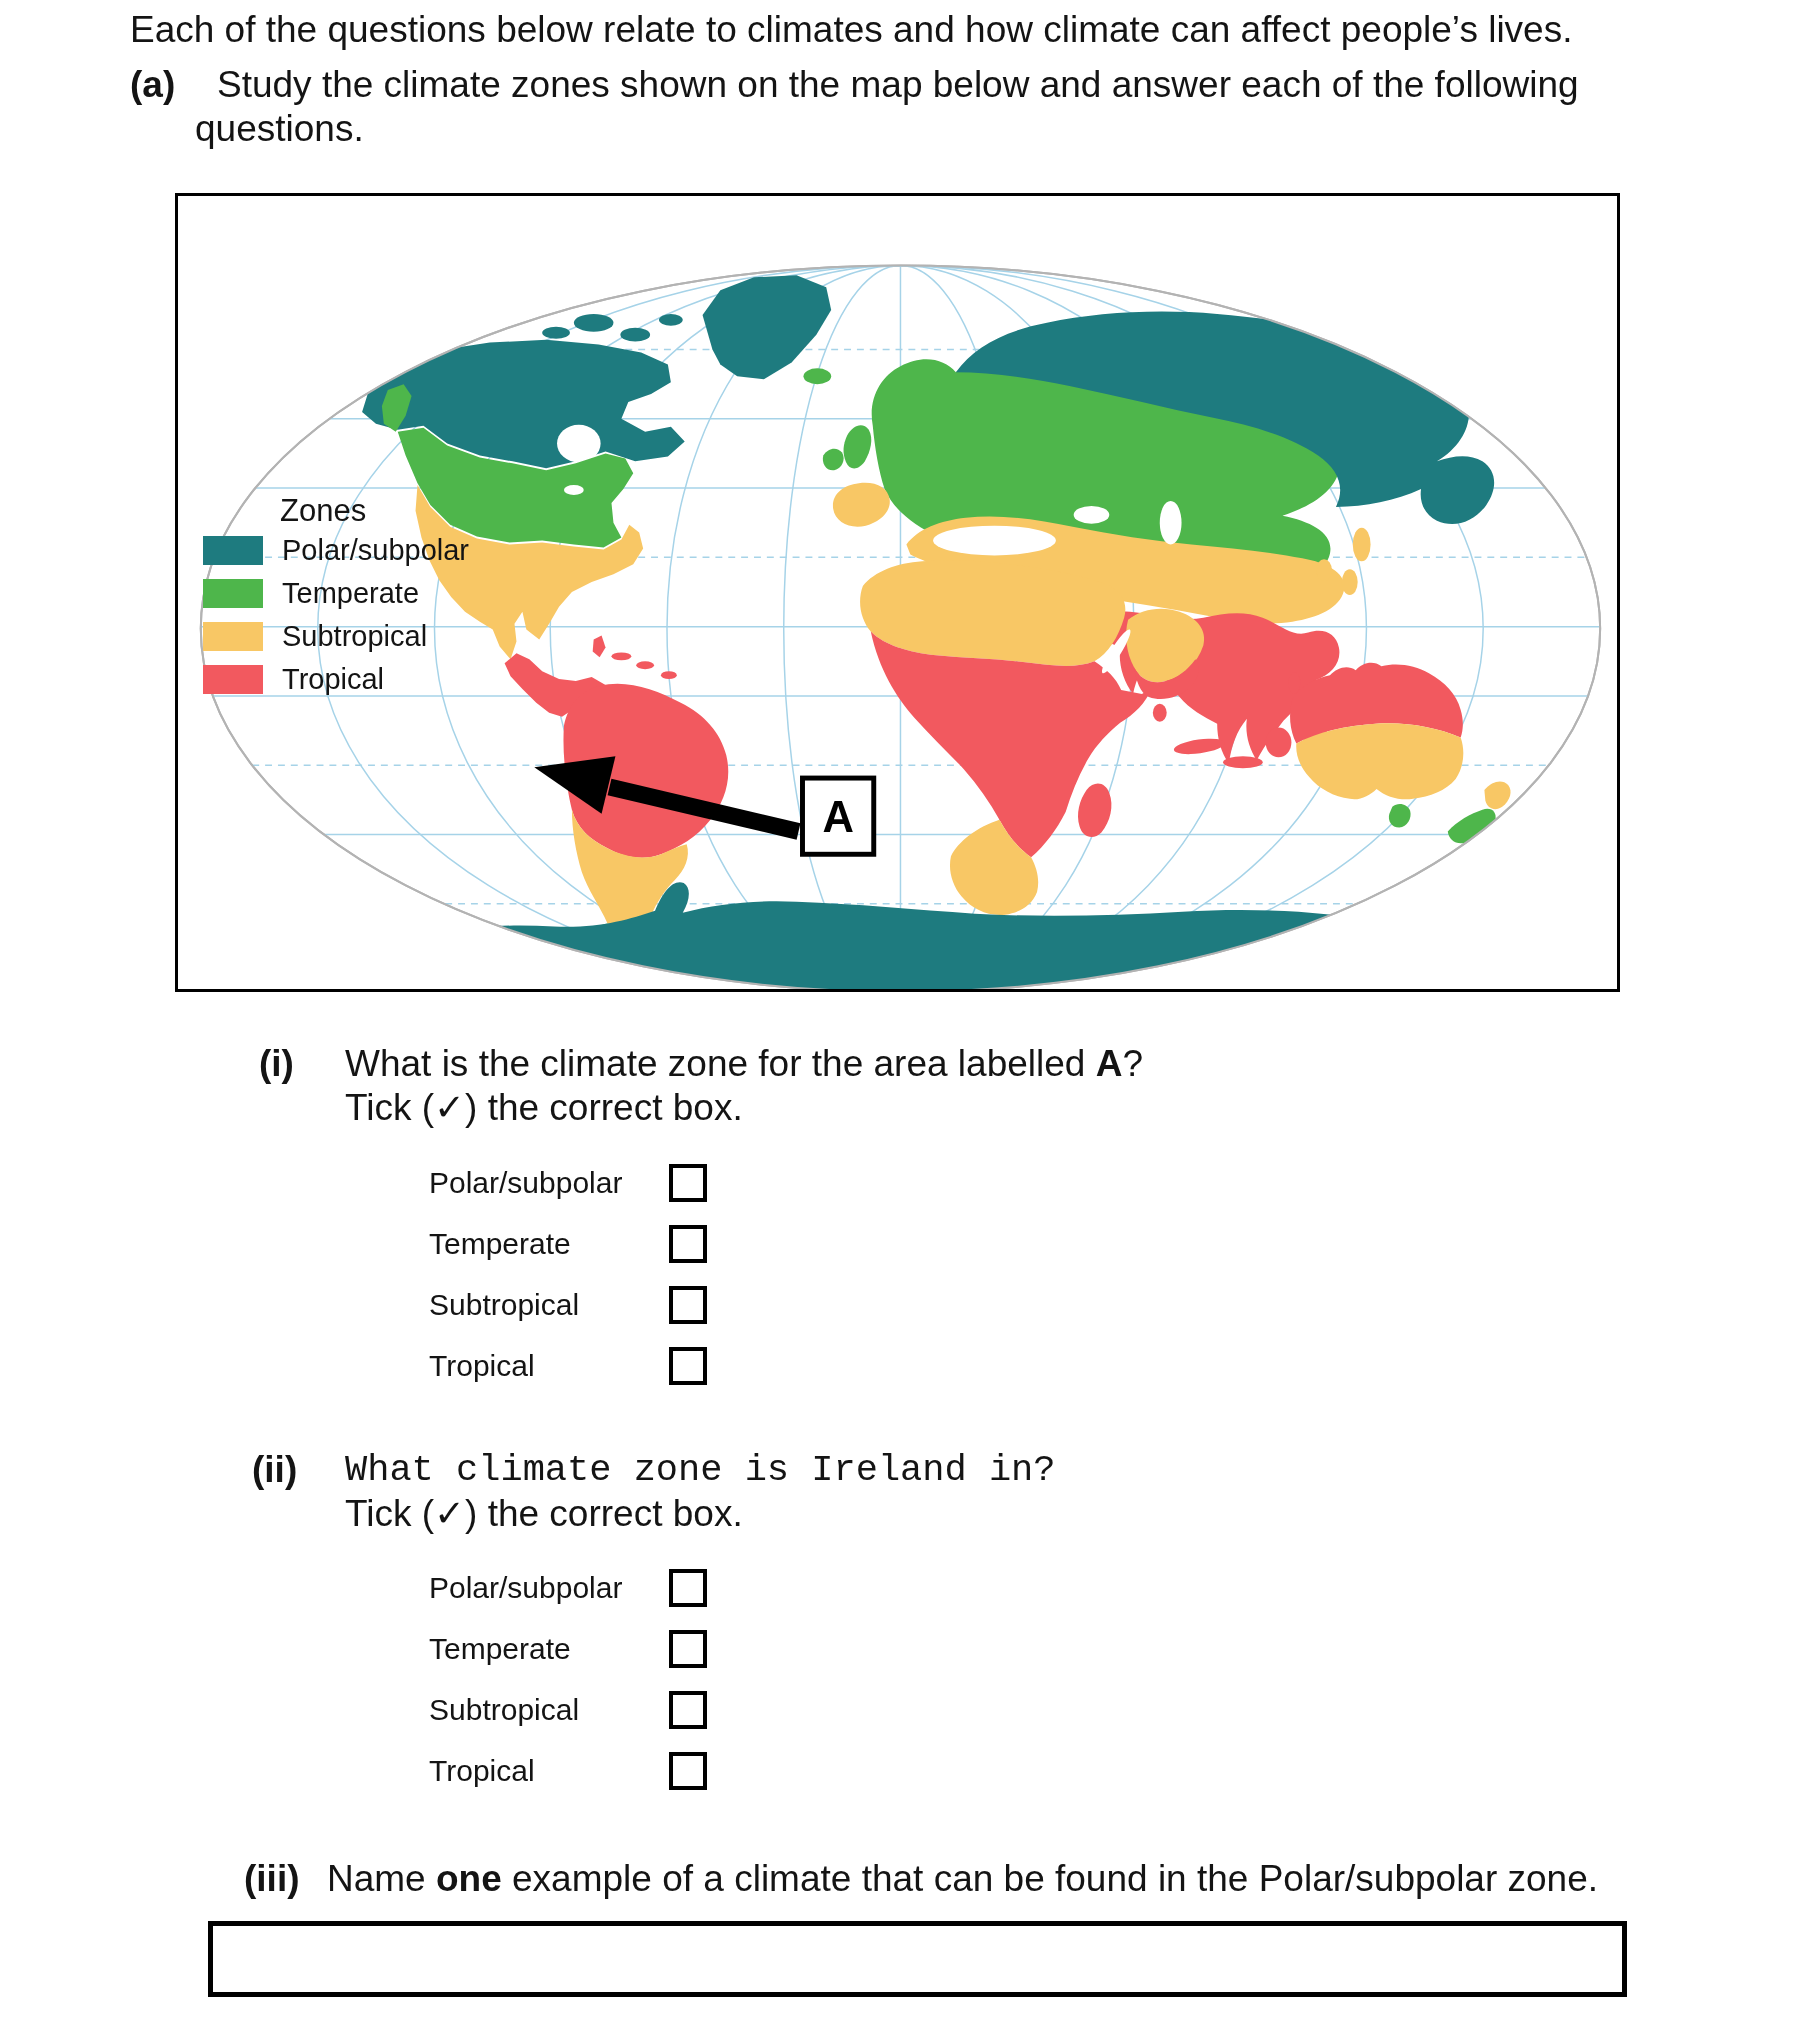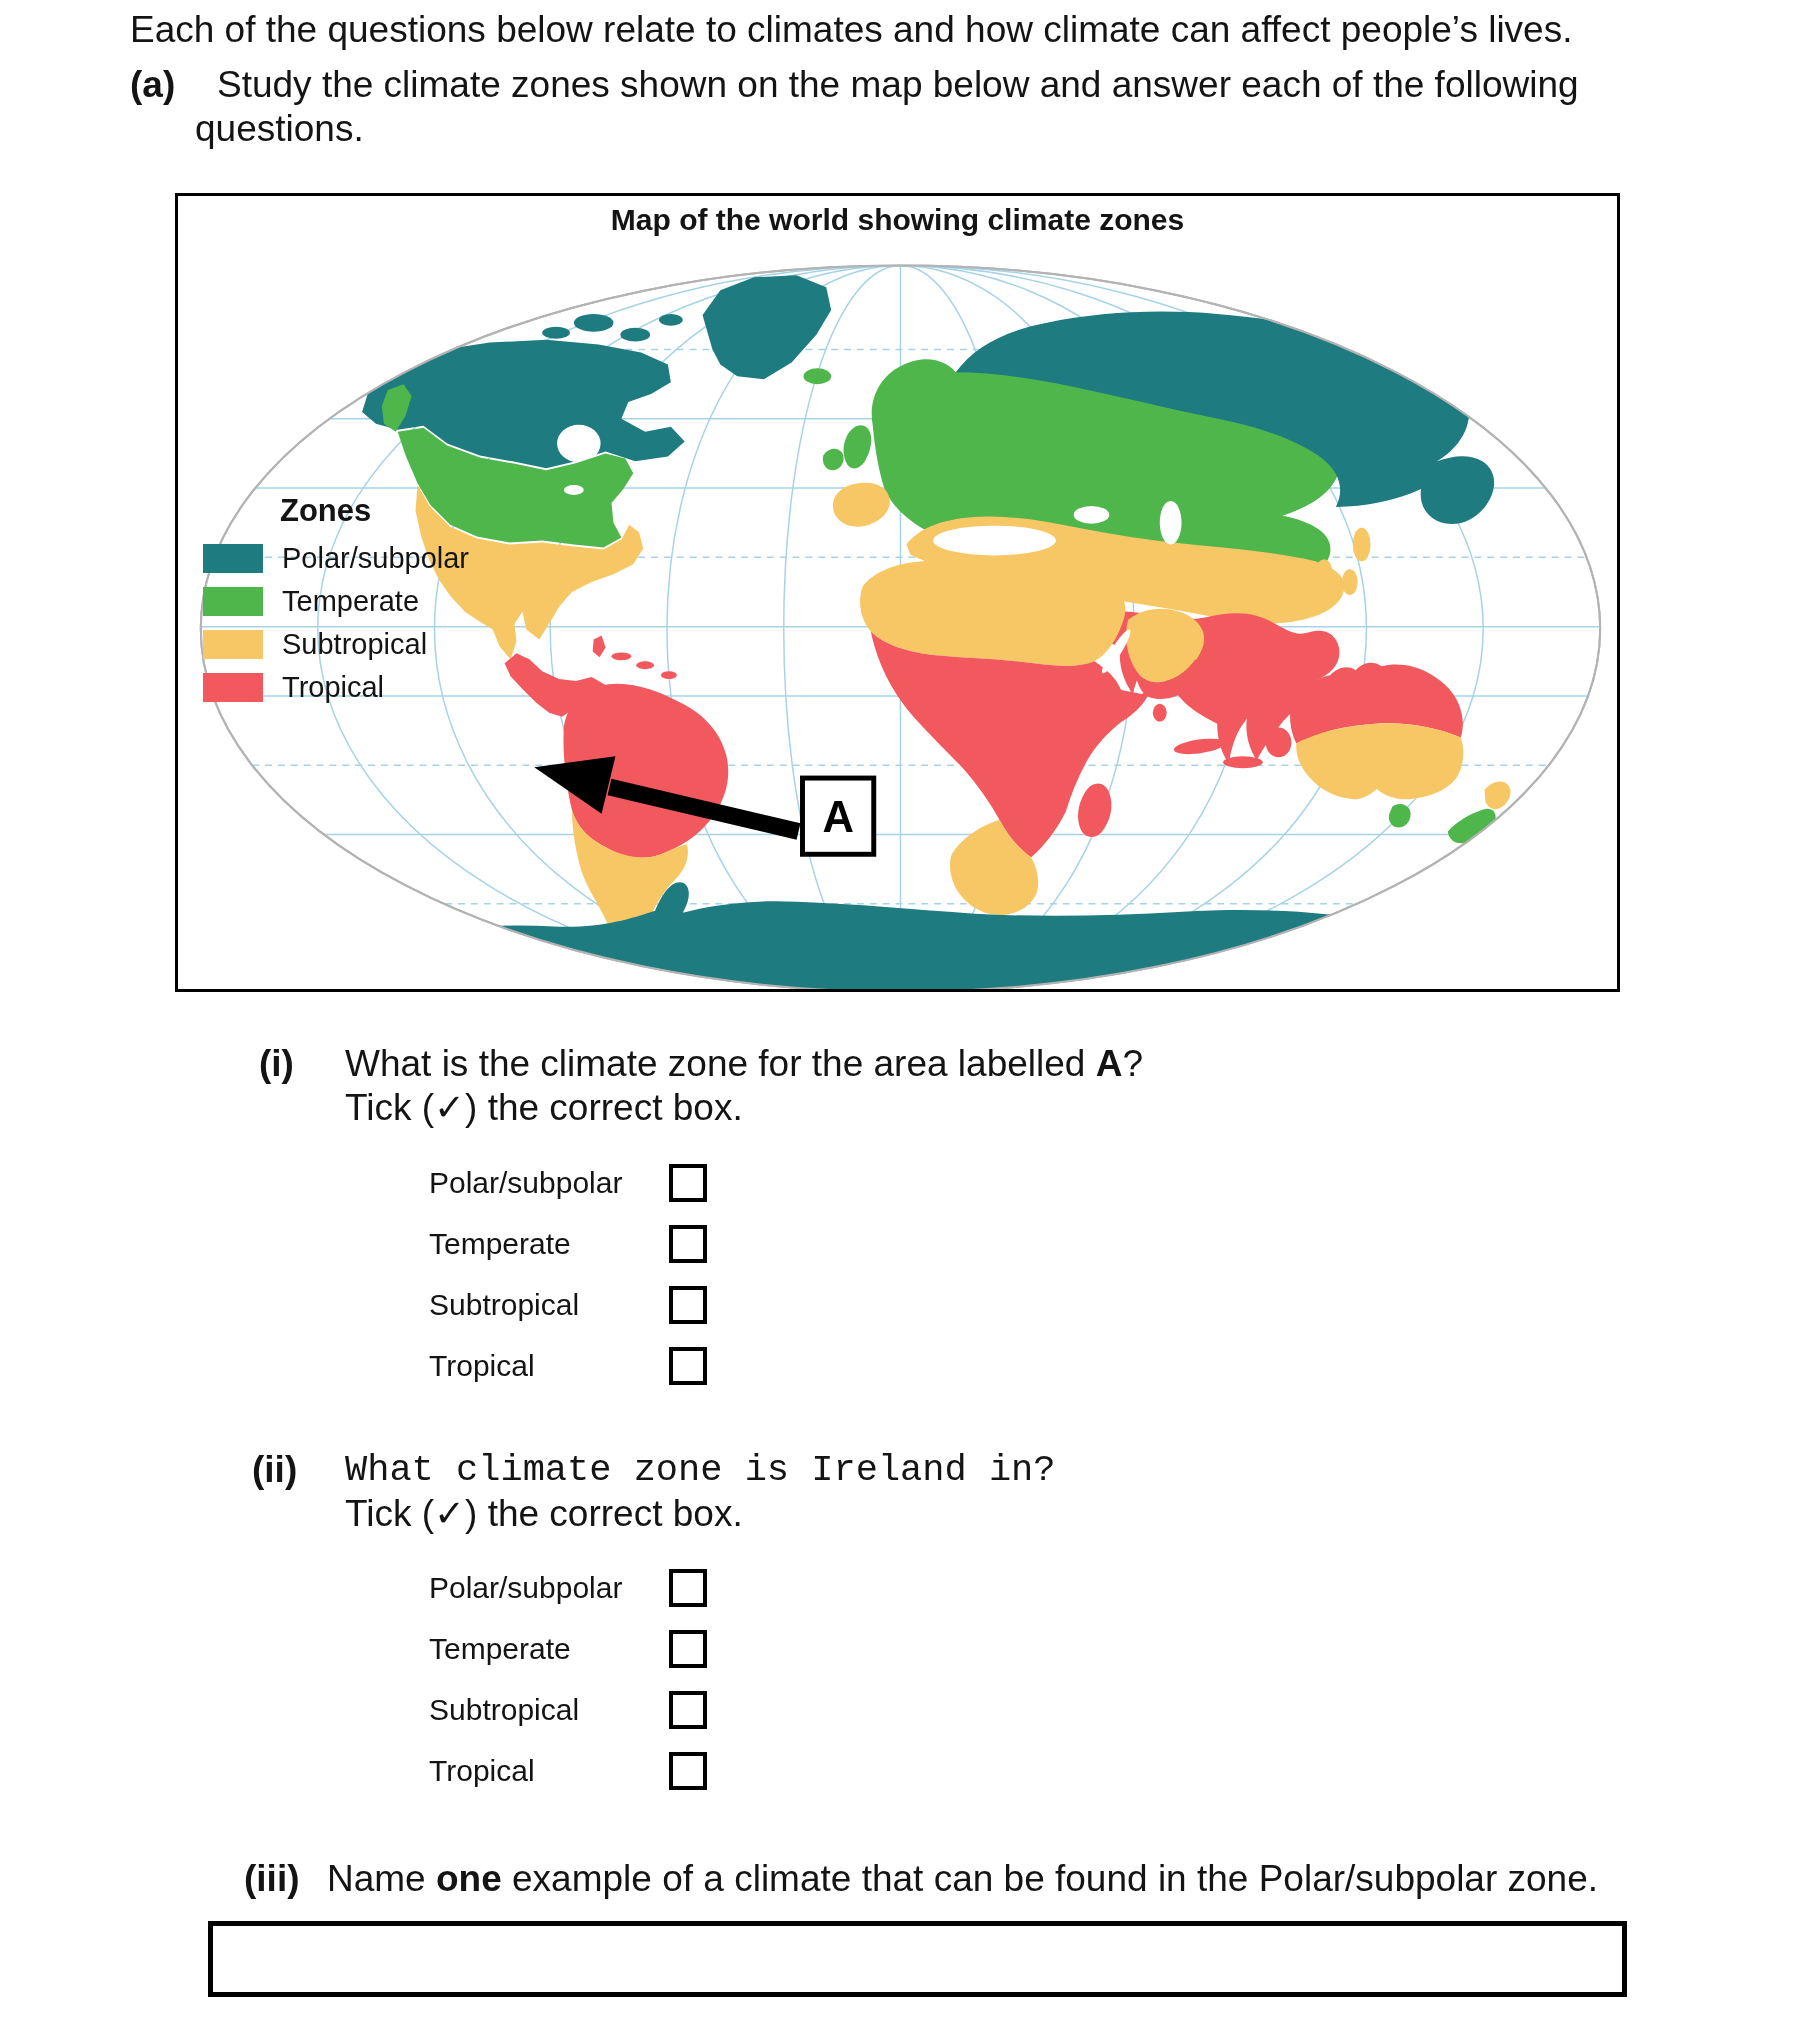--- a/index.html
+++ b/index.html
@@ -14,21 +14,21 @@
   .map-box{
     left:175px;top:193px;width:1445px;height:799px;
     border:3px solid #000;box-sizing:border-box;background:#fff;
   }
   .map-title{
     left:0;top:7px;width:100%;text-align:center;
     font-size:30px;font-weight:bold;z-index:5;
   }
   .map-svg{left:0;top:0;width:1439px;height:793px;z-index:1;}
   .legend{left:25px;top:297px;z-index:6;}
-  .legend-title{font-size:31px;font-weight:bold;margin:0 0 8px 77px;}
+  .legend-title{font-size:31px;font-weight:normal;margin:0 0 0 77px;}
   .legend-row{display:flex;align-items:center;height:43px;}
   .swatch{width:60px;height:29px;margin-right:19px;flex:0 0 auto;}
   .legend-label{font-size:29px;}
   
   .zp{fill:var(--zone0,#1e7b7f);} 
   .zt{fill:var(--zone1,#4eb64b);} 
   .zs{fill:var(--zone2,#f8c765);} 
   .zr{fill:var(--zone3,#f2595f);} 
   .sea{fill:#ffffff;}
   .grid{stroke:#a6d3e8;stroke-width:1.5;fill:none;}
@@ -47,21 +47,20 @@
 <body>
 
 <div class="abs txt" style="left:130px;top:8px;">Each of the questions below relate to climates and how climate can affect people’s lives.</div>
 
 <div class="abs txt bold" style="left:130px;top:63px;">(a)</div>
 <div class="abs txt" style="left:195px;top:63px;margin-left:22px;">Study the climate zones shown on the map below and answer each of the following</div>
 <div class="abs txt" style="left:195px;top:107px;">questions.</div>
 
 <div class="abs map-box">
 
-  <div class="abs map-title">Map of the world showing climate zones</div>
 
   <svg class="abs map-svg" viewBox="0 0 1454 801">
     <defs>
       <clipPath id="globe">
           <ellipse cx="730" cy="437" rx="707" ry="367"></ellipse>
         </clipPath>
     </defs>
 
     <ellipse cx="730" cy="437" rx="707" ry="367" fill="#ffffff" stroke="#b3b3b3" stroke-width="2"></ellipse>
 

